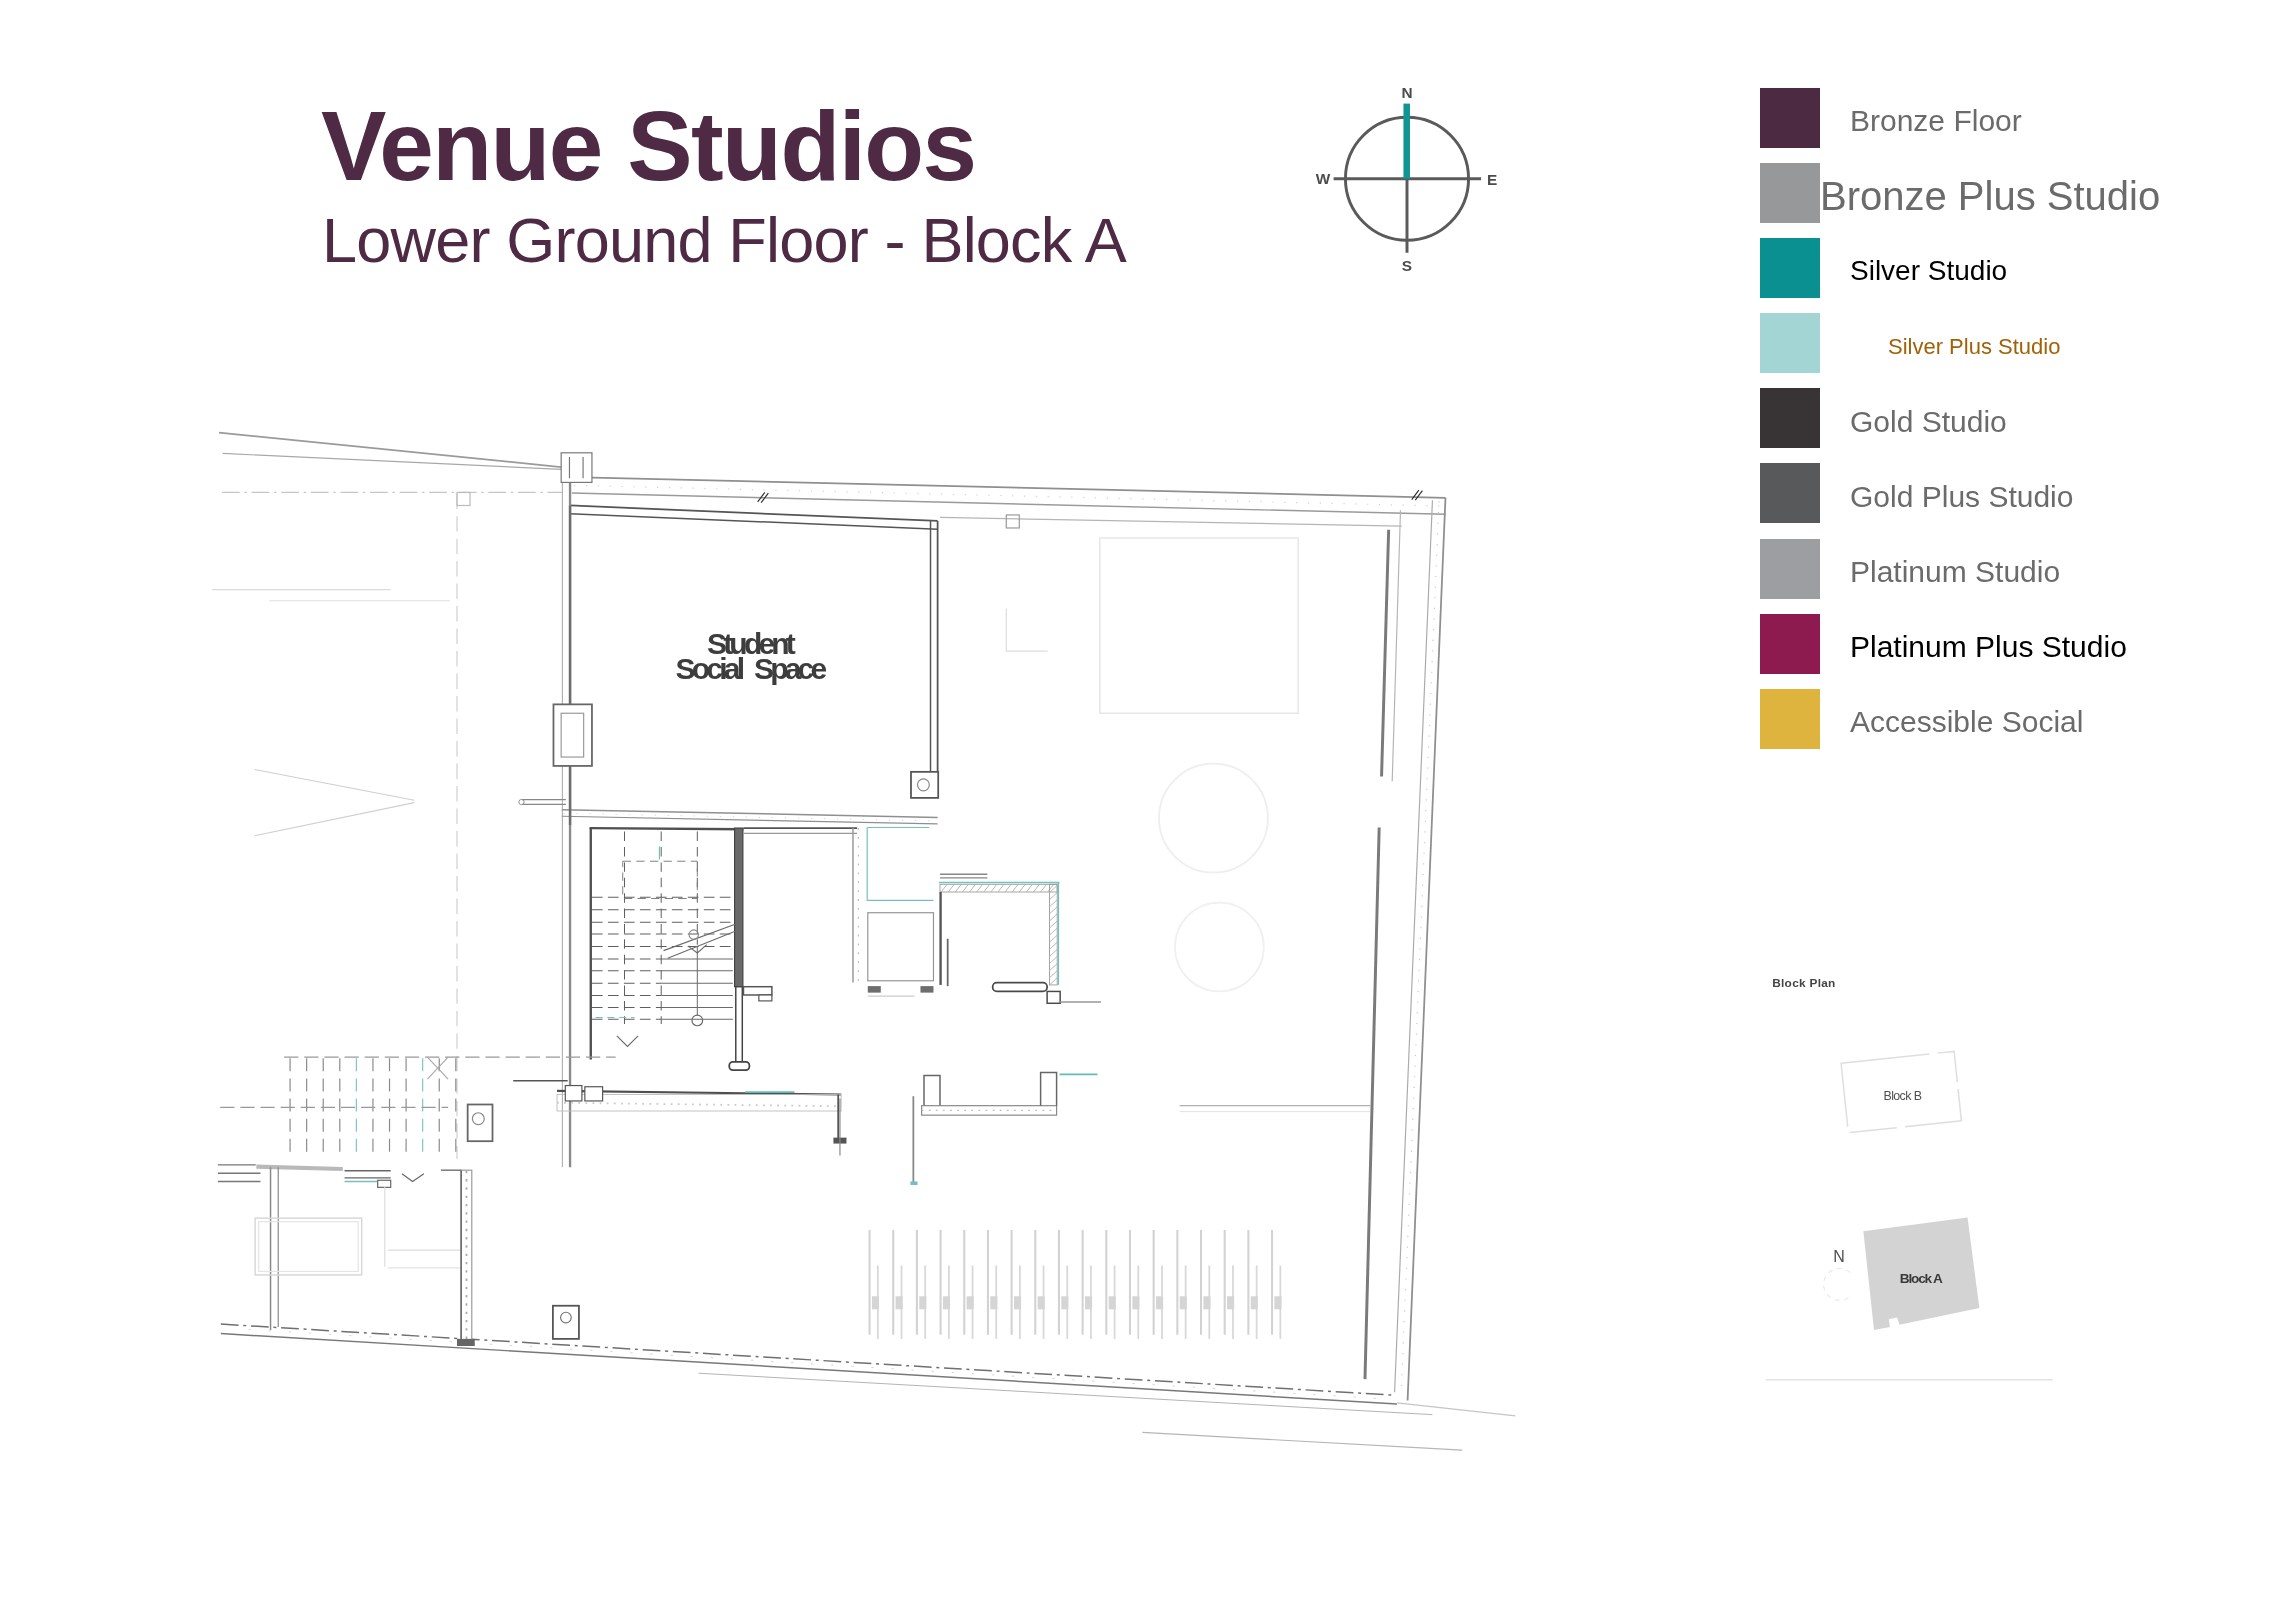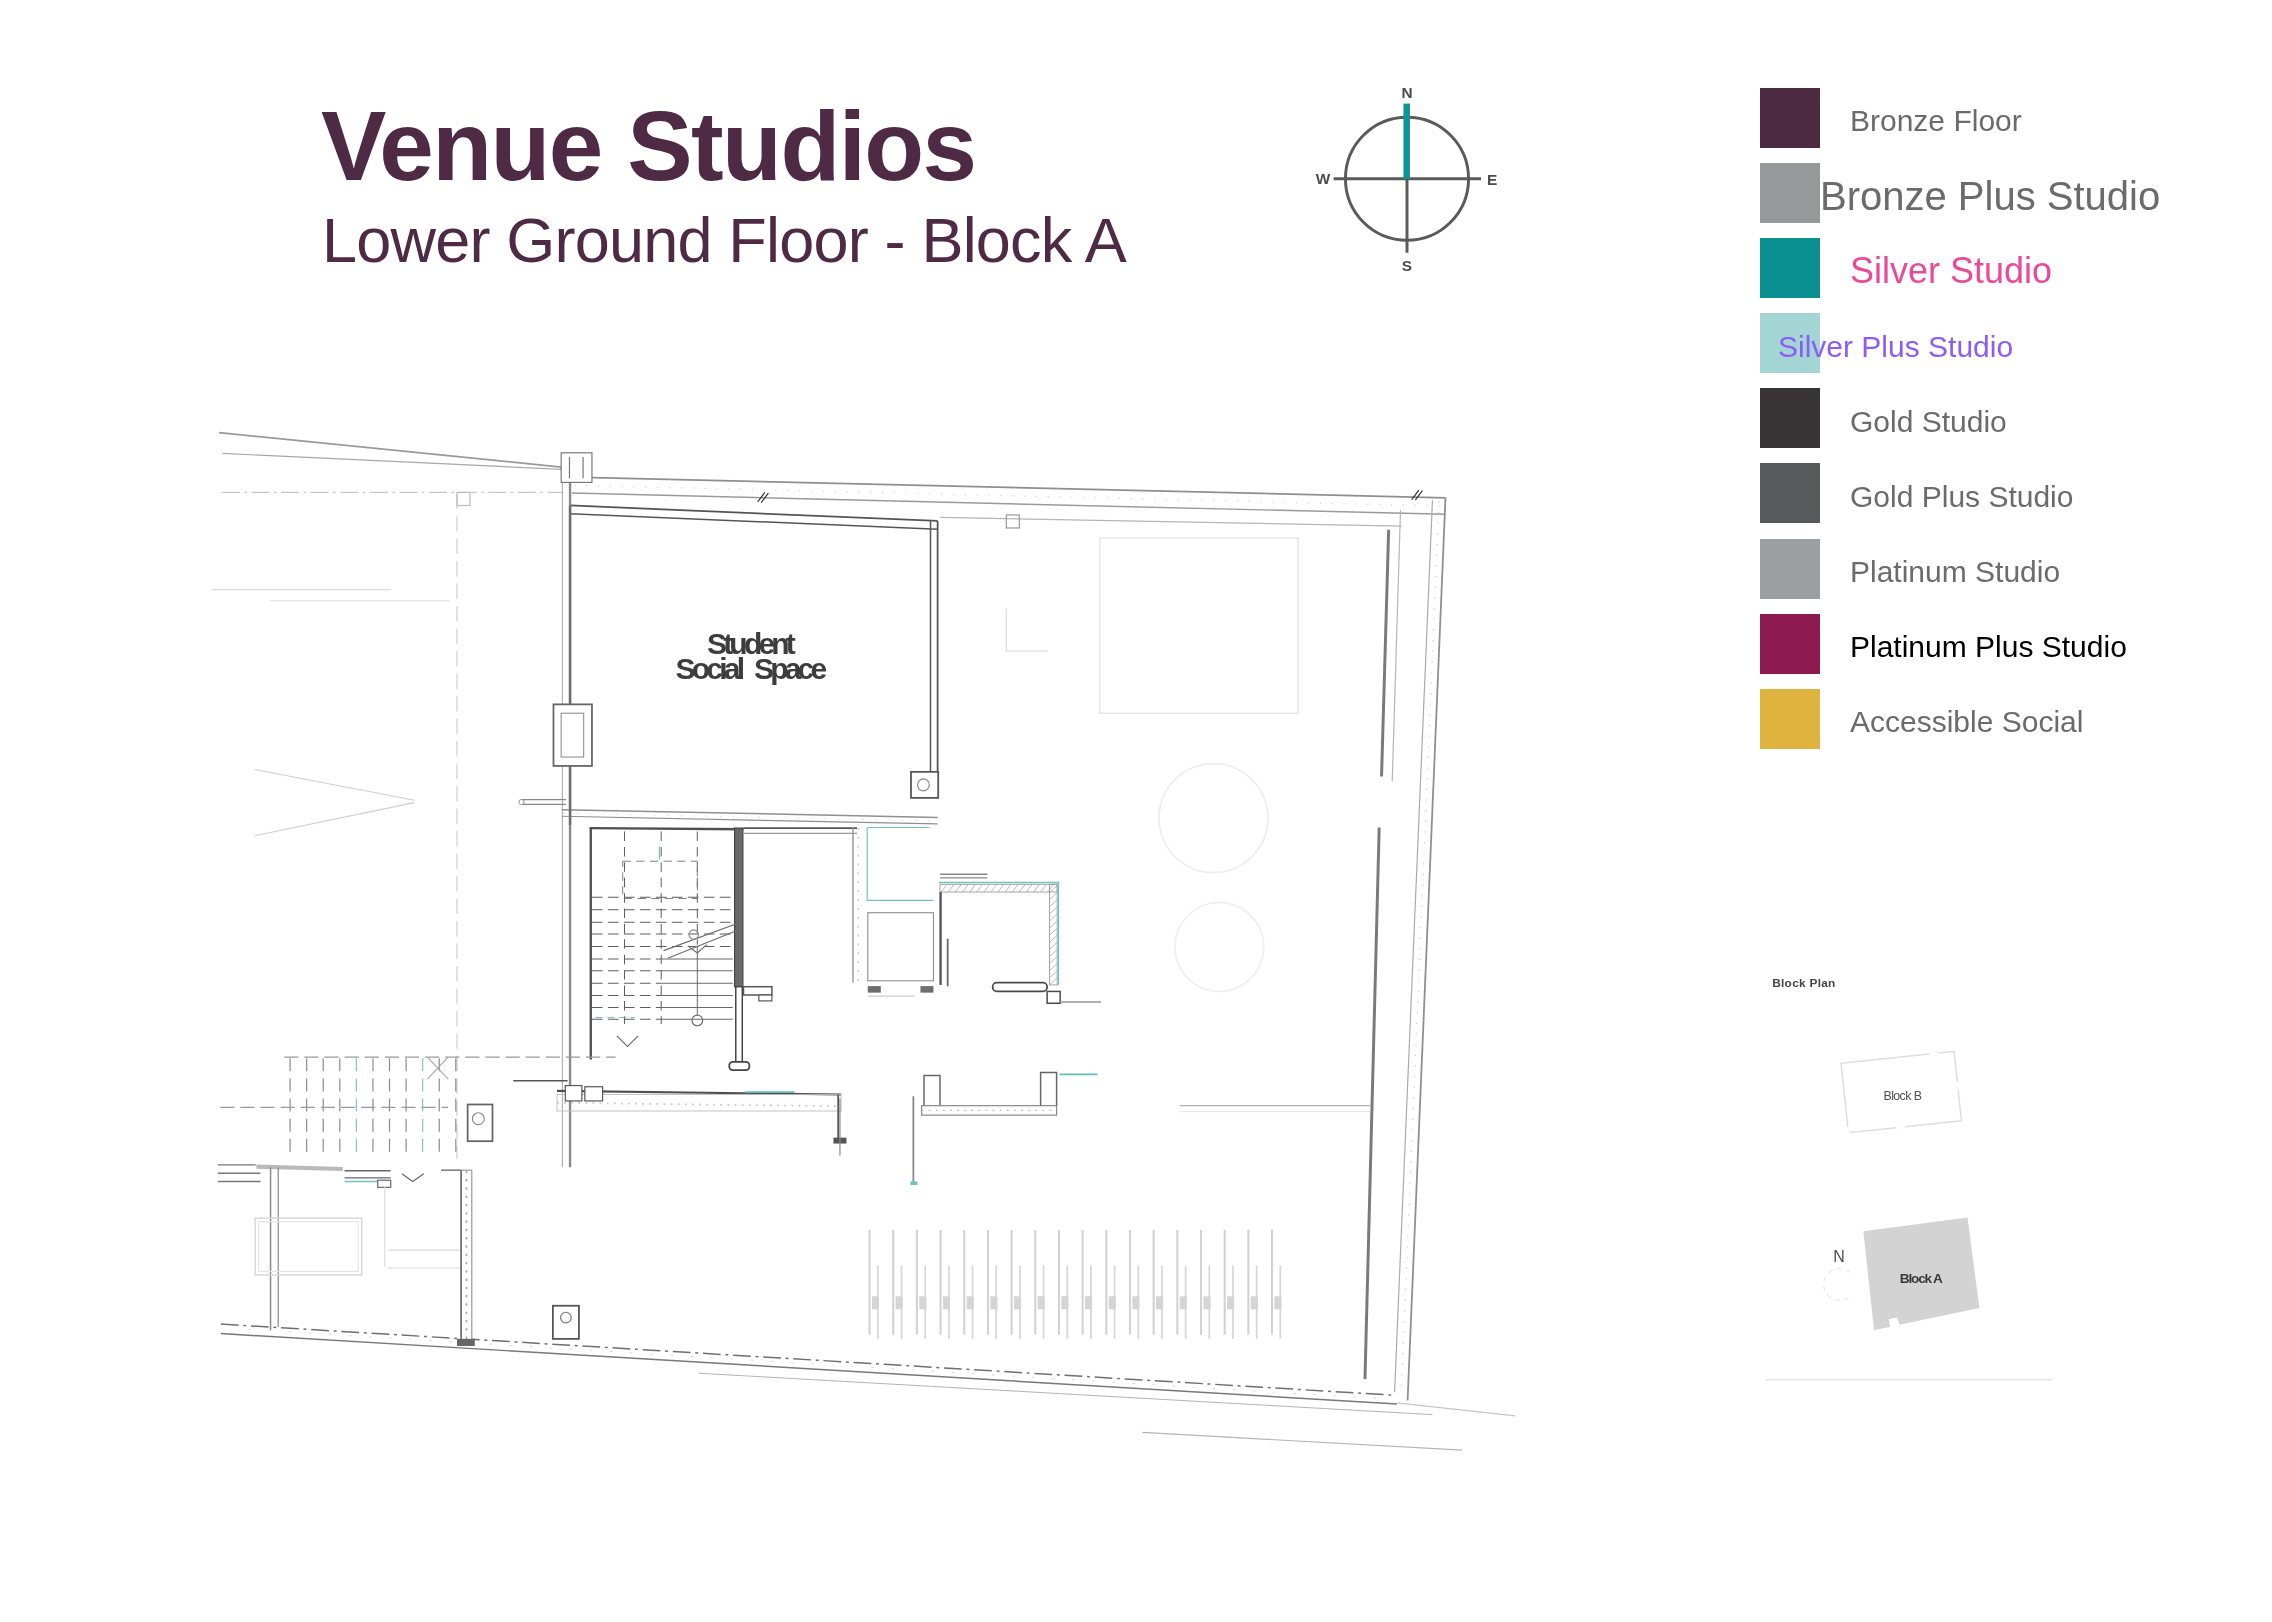--- a/index.html
+++ b/index.html
@@ -301,23 +301,23 @@
 </svg>
 
 <div style="position:absolute;left:321px;top:90px;font-size:98px;font-weight:bold;color:#4e2a45;letter-spacing:-1.6px;white-space:nowrap">Venue Studios</div>
 <div style="position:absolute;left:322px;top:204px;font-size:63px;color:#4e2a45;letter-spacing:-0.8px;white-space:nowrap">Lower Ground Floor - Block A</div>
 <div style="position:absolute;left:631px;top:631px;width:237px;text-align:center;font-size:30px;font-weight:bold;color:#3d3d3d;line-height:25px;letter-spacing:-3.8px;word-spacing:8.3px">Student<br>Social Space</div>
 <div style="position:absolute;left:1760px;top:88px;width:60px;height:60px;background:#4b2a42"></div>
 <div style="position:absolute;left:1850px;top:91px;height:60px;display:flex;align-items:center;font-size:30px;color:#6b6b6b;white-space:nowrap">Bronze Floor</div>
 <div style="position:absolute;left:1760px;top:163px;width:60px;height:60px;background:#97989a"></div>
 <div style="position:absolute;left:1820px;top:166px;height:60px;display:flex;align-items:center;font-size:40px;color:#6b6b6b;white-space:nowrap">Bronze Plus Studio</div>
 <div style="position:absolute;left:1760px;top:238px;width:60px;height:60px;background:#0b9091"></div>
-<div style="position:absolute;left:1850px;top:241px;height:60px;display:flex;align-items:center;font-size:36px;color:#ec4899;white-space:nowrap">Silver Studio</div>
+<div style="position:absolute;left:1850px;top:241px;height:60px;display:flex;align-items:center;font-size:28px;color:#000000;white-space:nowrap">Silver Studio</div>
 <div style="position:absolute;left:1760px;top:313px;width:60px;height:60px;background:#a2d5d3"></div>
-<div style="position:absolute;left:1778px;top:317px;height:60px;display:flex;align-items:center;font-size:30px;color:#8b5cf6;white-space:nowrap">Silver Plus Studio</div>
+<div style="position:absolute;left:1888px;top:317px;height:60px;display:flex;align-items:center;font-size:22px;color:#a16207;white-space:nowrap">Silver Plus Studio</div>
 <div style="position:absolute;left:1760px;top:388px;width:60px;height:60px;background:#383335"></div>
 <div style="position:absolute;left:1850px;top:392px;height:60px;display:flex;align-items:center;font-size:30px;color:#6b6b6b;white-space:nowrap">Gold Studio</div>
 <div style="position:absolute;left:1760px;top:463px;width:60px;height:60px;background:#58595b"></div>
 <div style="position:absolute;left:1850px;top:467px;height:60px;display:flex;align-items:center;font-size:30px;color:#6b6b6b;white-space:nowrap">Gold Plus Studio</div>
 <div style="position:absolute;left:1760px;top:539px;width:60px;height:60px;background:#9c9ea1"></div>
 <div style="position:absolute;left:1850px;top:542px;height:60px;display:flex;align-items:center;font-size:30px;color:#6b6b6b;white-space:nowrap">Platinum Studio</div>
 <div style="position:absolute;left:1760px;top:614px;width:60px;height:60px;background:#8d1b4f"></div>
 <div style="position:absolute;left:1850px;top:617px;height:60px;display:flex;align-items:center;font-size:30px;color:#000000;white-space:nowrap">Platinum Plus Studio</div>
 <div style="position:absolute;left:1760px;top:689px;width:60px;height:60px;background:#deb33e"></div>
 <div style="position:absolute;left:1850px;top:692px;height:60px;display:flex;align-items:center;font-size:30px;color:#6b6b6b;white-space:nowrap">Accessible Social</div>

